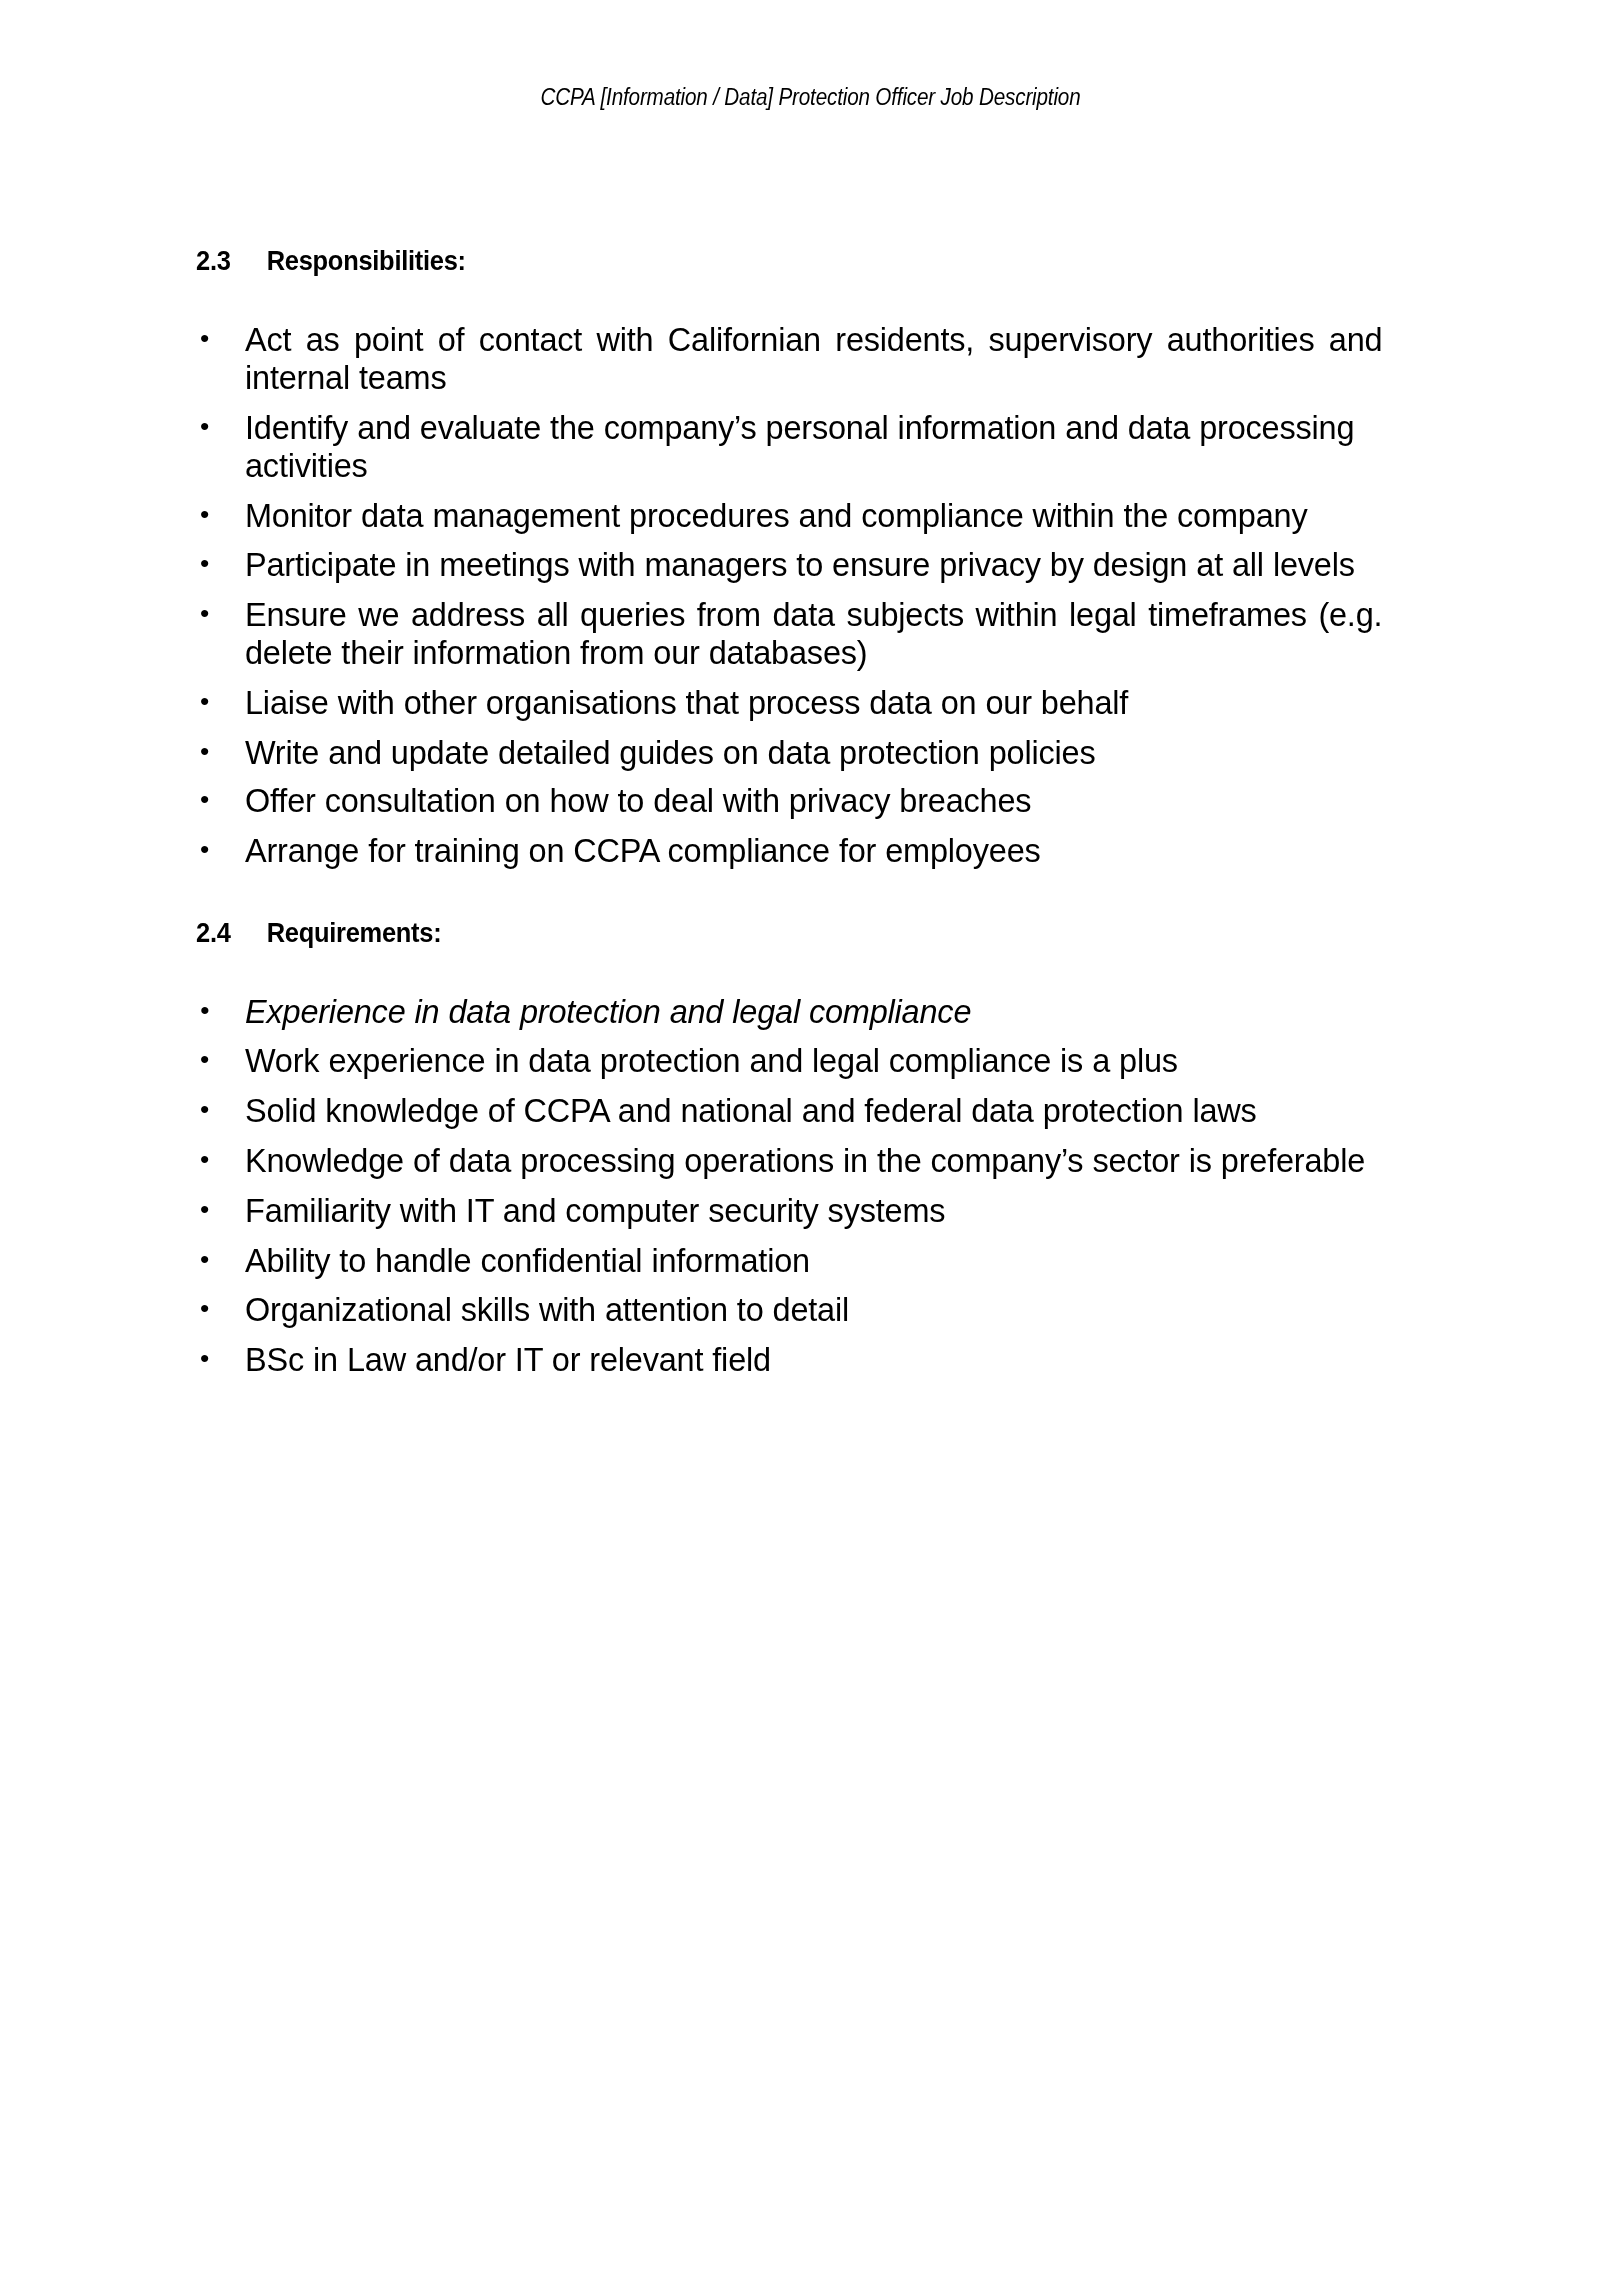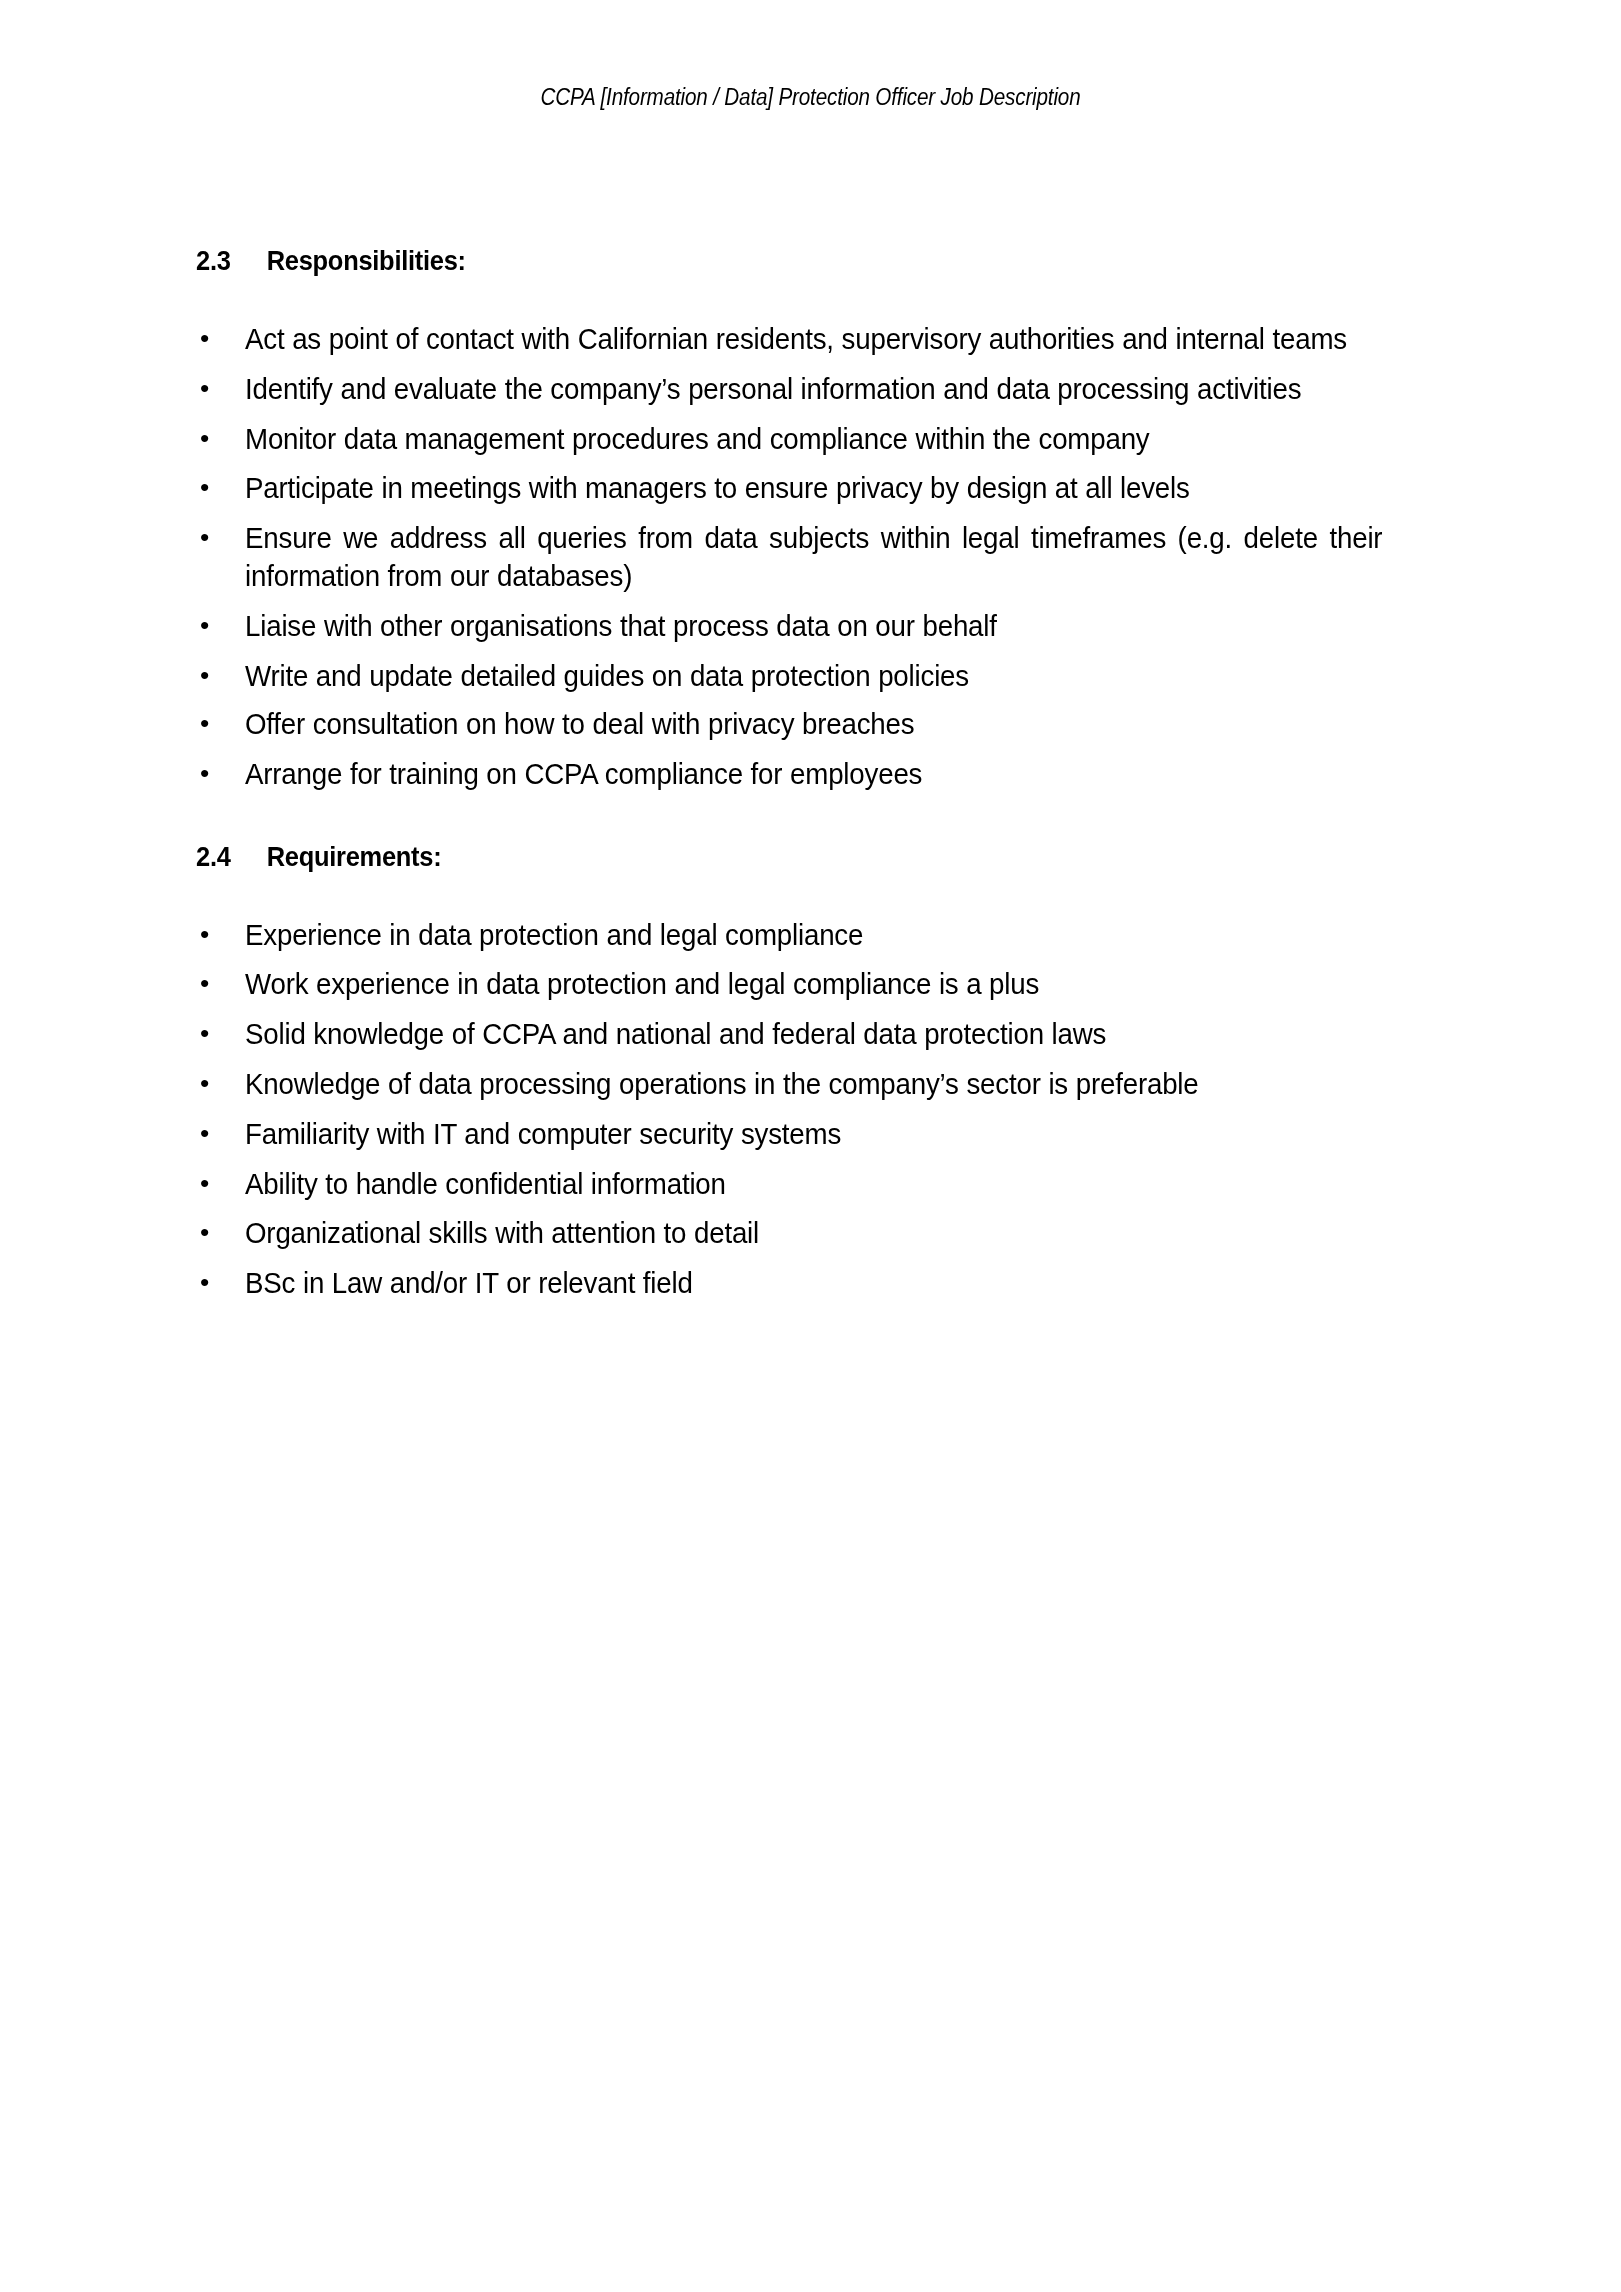--- a/index.html
+++ b/index.html
@@ -69,21 +69,21 @@
   .bullet-list {
     list-style: none;
     margin: 0;
     padding: 0;
   }
 
   .bullet-item {
     position: relative;
     padding-left: 49px;
     font-family: "Liberation Sans", sans-serif;
-    font-size: 29px;
+    font-size: 34px;
     line-height: 38px;
     text-align: justify;
     text-justify: inter-word;
     letter-spacing: -0.2px;
     word-spacing: 0.2px;
     margin-bottom: 0;
     color: #000;
   }
   .bullet-item::before {
     content: "\2022";
@@ -175,21 +175,21 @@
         </li>
       </ul>
     </div>
 
     <div class="section" style="margin-top:48px;">
       <div class="section-heading">
         <span class="sec-num">2.4</span>
         <span class="sec-title">Requirements:</span>
       </div>
       <ul class="bullet-list" style="margin-top:43px;">
-        <li class="bullet-item one-line" style="margin-bottom:11.8px;">
+        <li class="bullet-item one-line" style="margin-bottom:11.8px;font-style:italic;">
           <span class="txt">Experience in data protection and legal compliance</span>
         </li>
         <li class="bullet-item one-line" style="margin-bottom:11.8px;">
           <span class="txt">Work experience in data protection and legal compliance is a plus</span>
         </li>
         <li class="bullet-item one-line" style="margin-bottom:11.8px;">
           <span class="txt">Solid knowledge of CCPA and national and federal data protection laws</span>
         </li>
         <li class="bullet-item one-line" style="margin-bottom:11.8px;">
           <span class="txt">Knowledge of data processing operations in the company’s sector is preferable</span>

